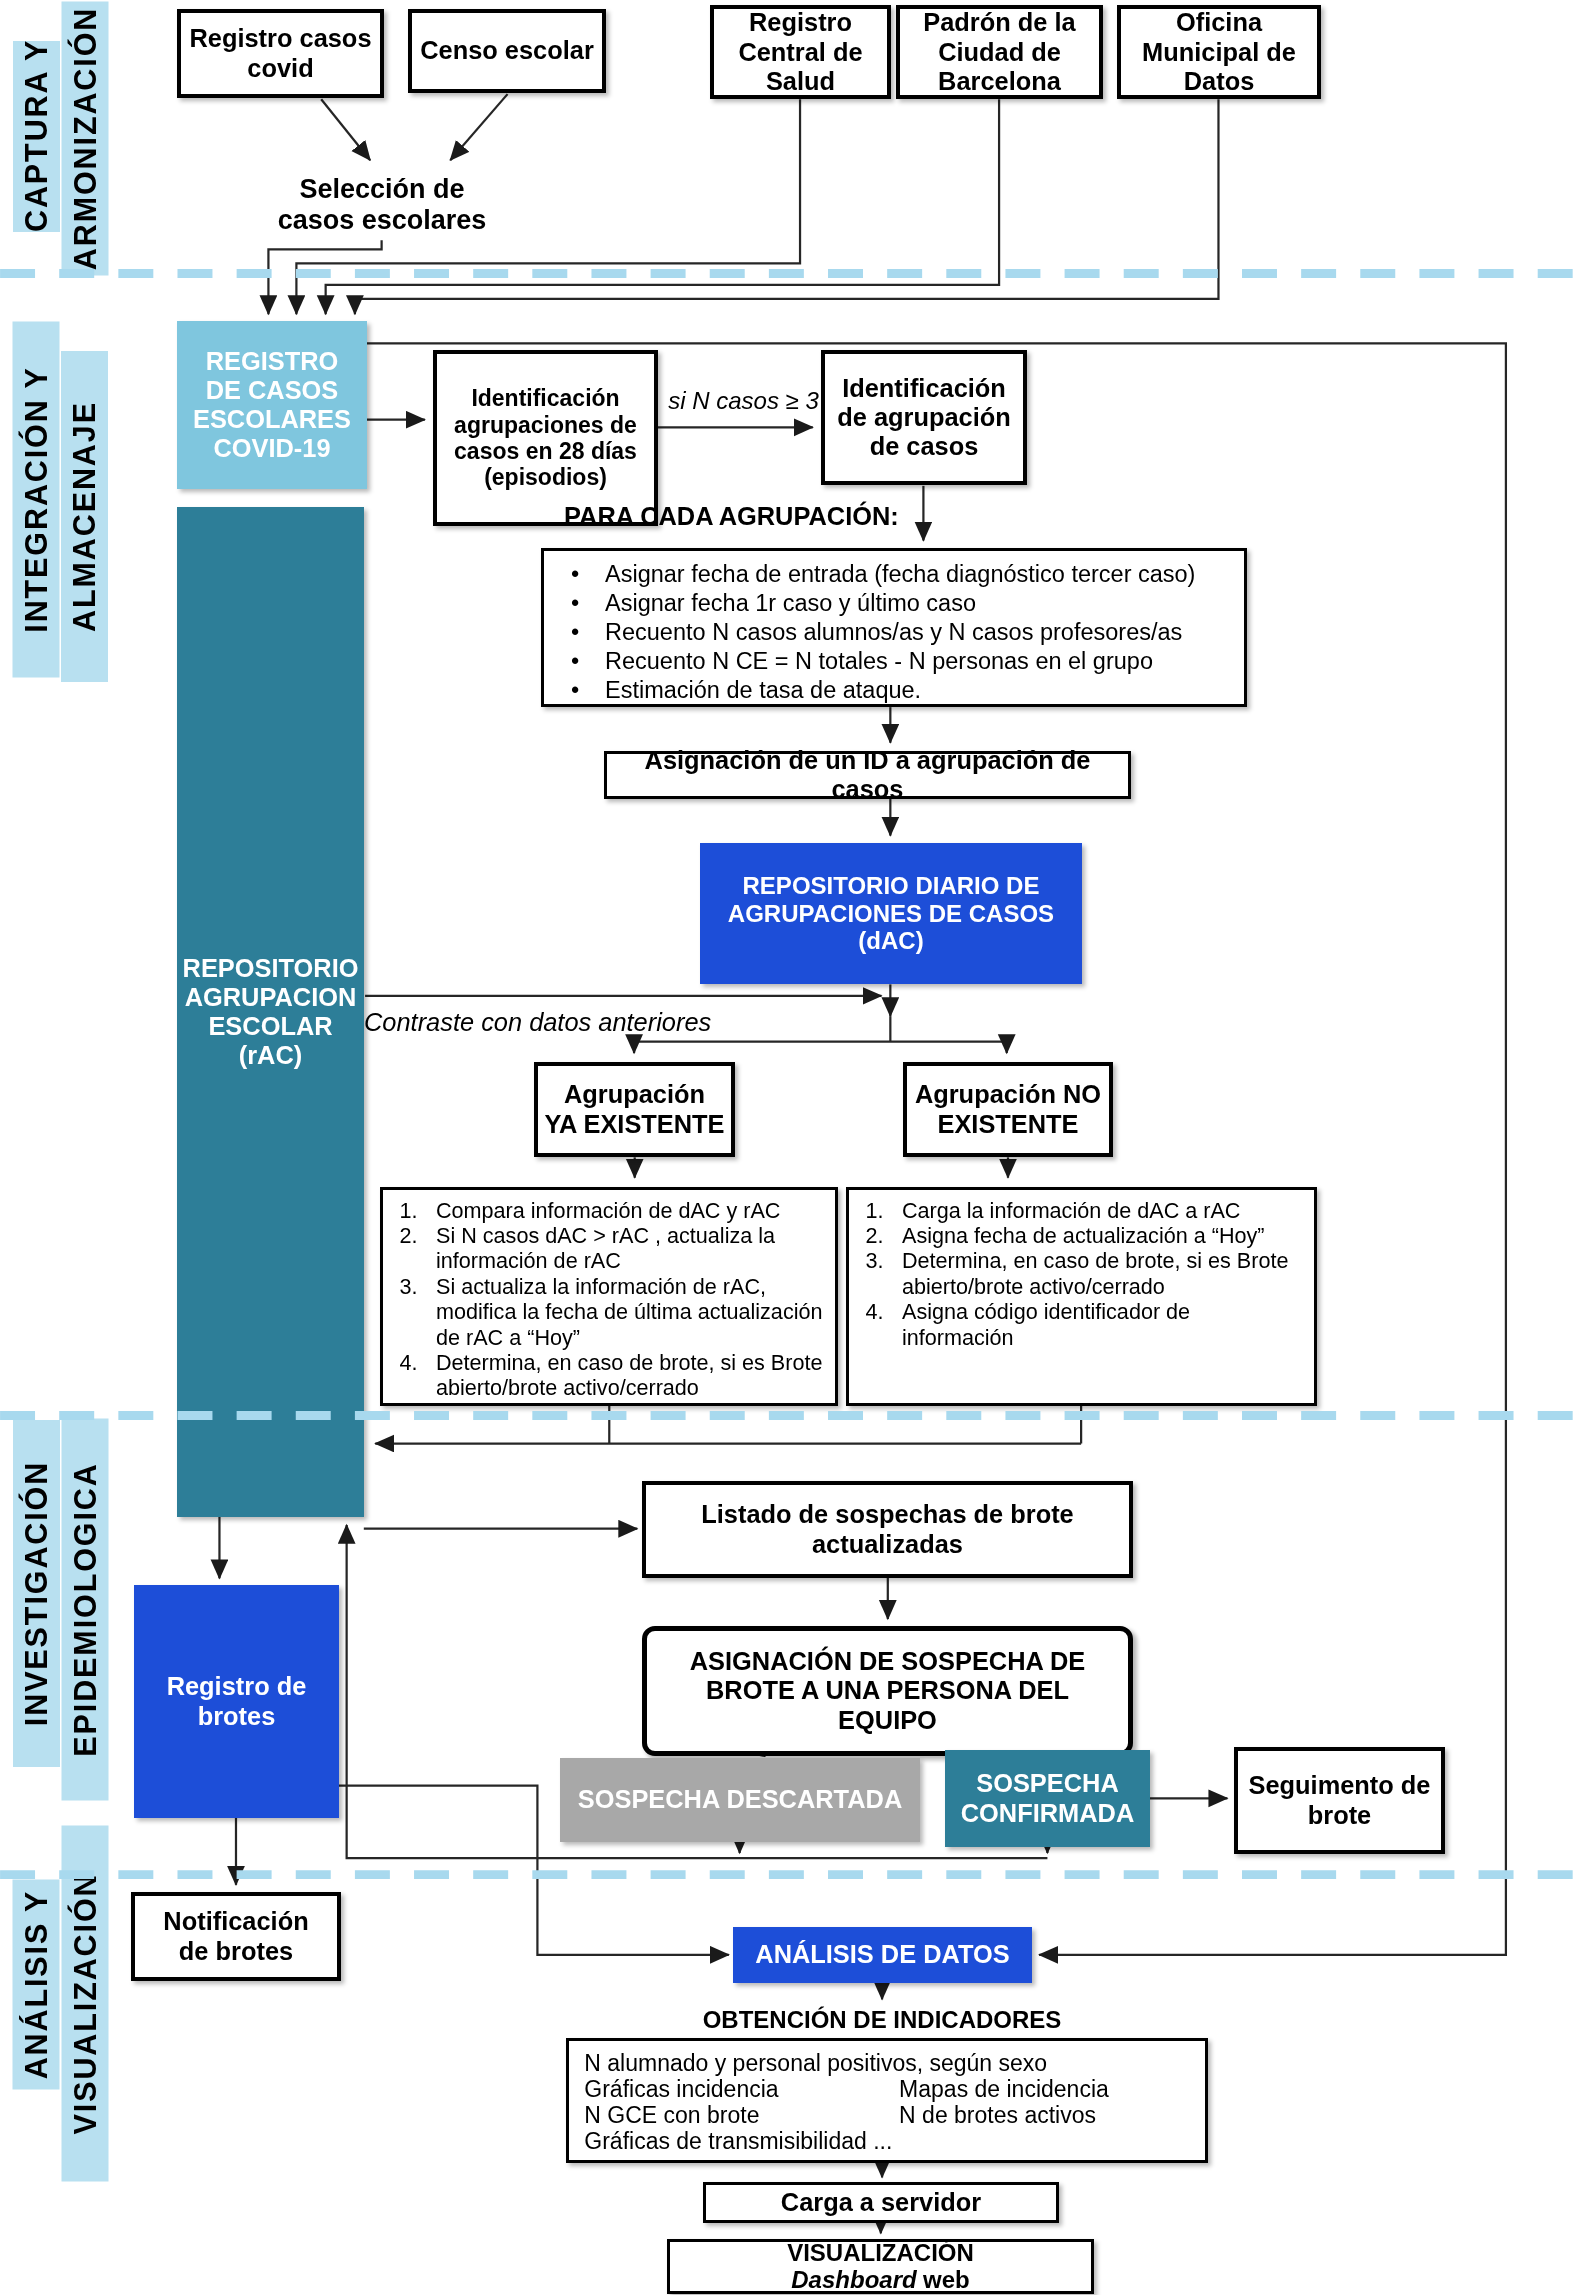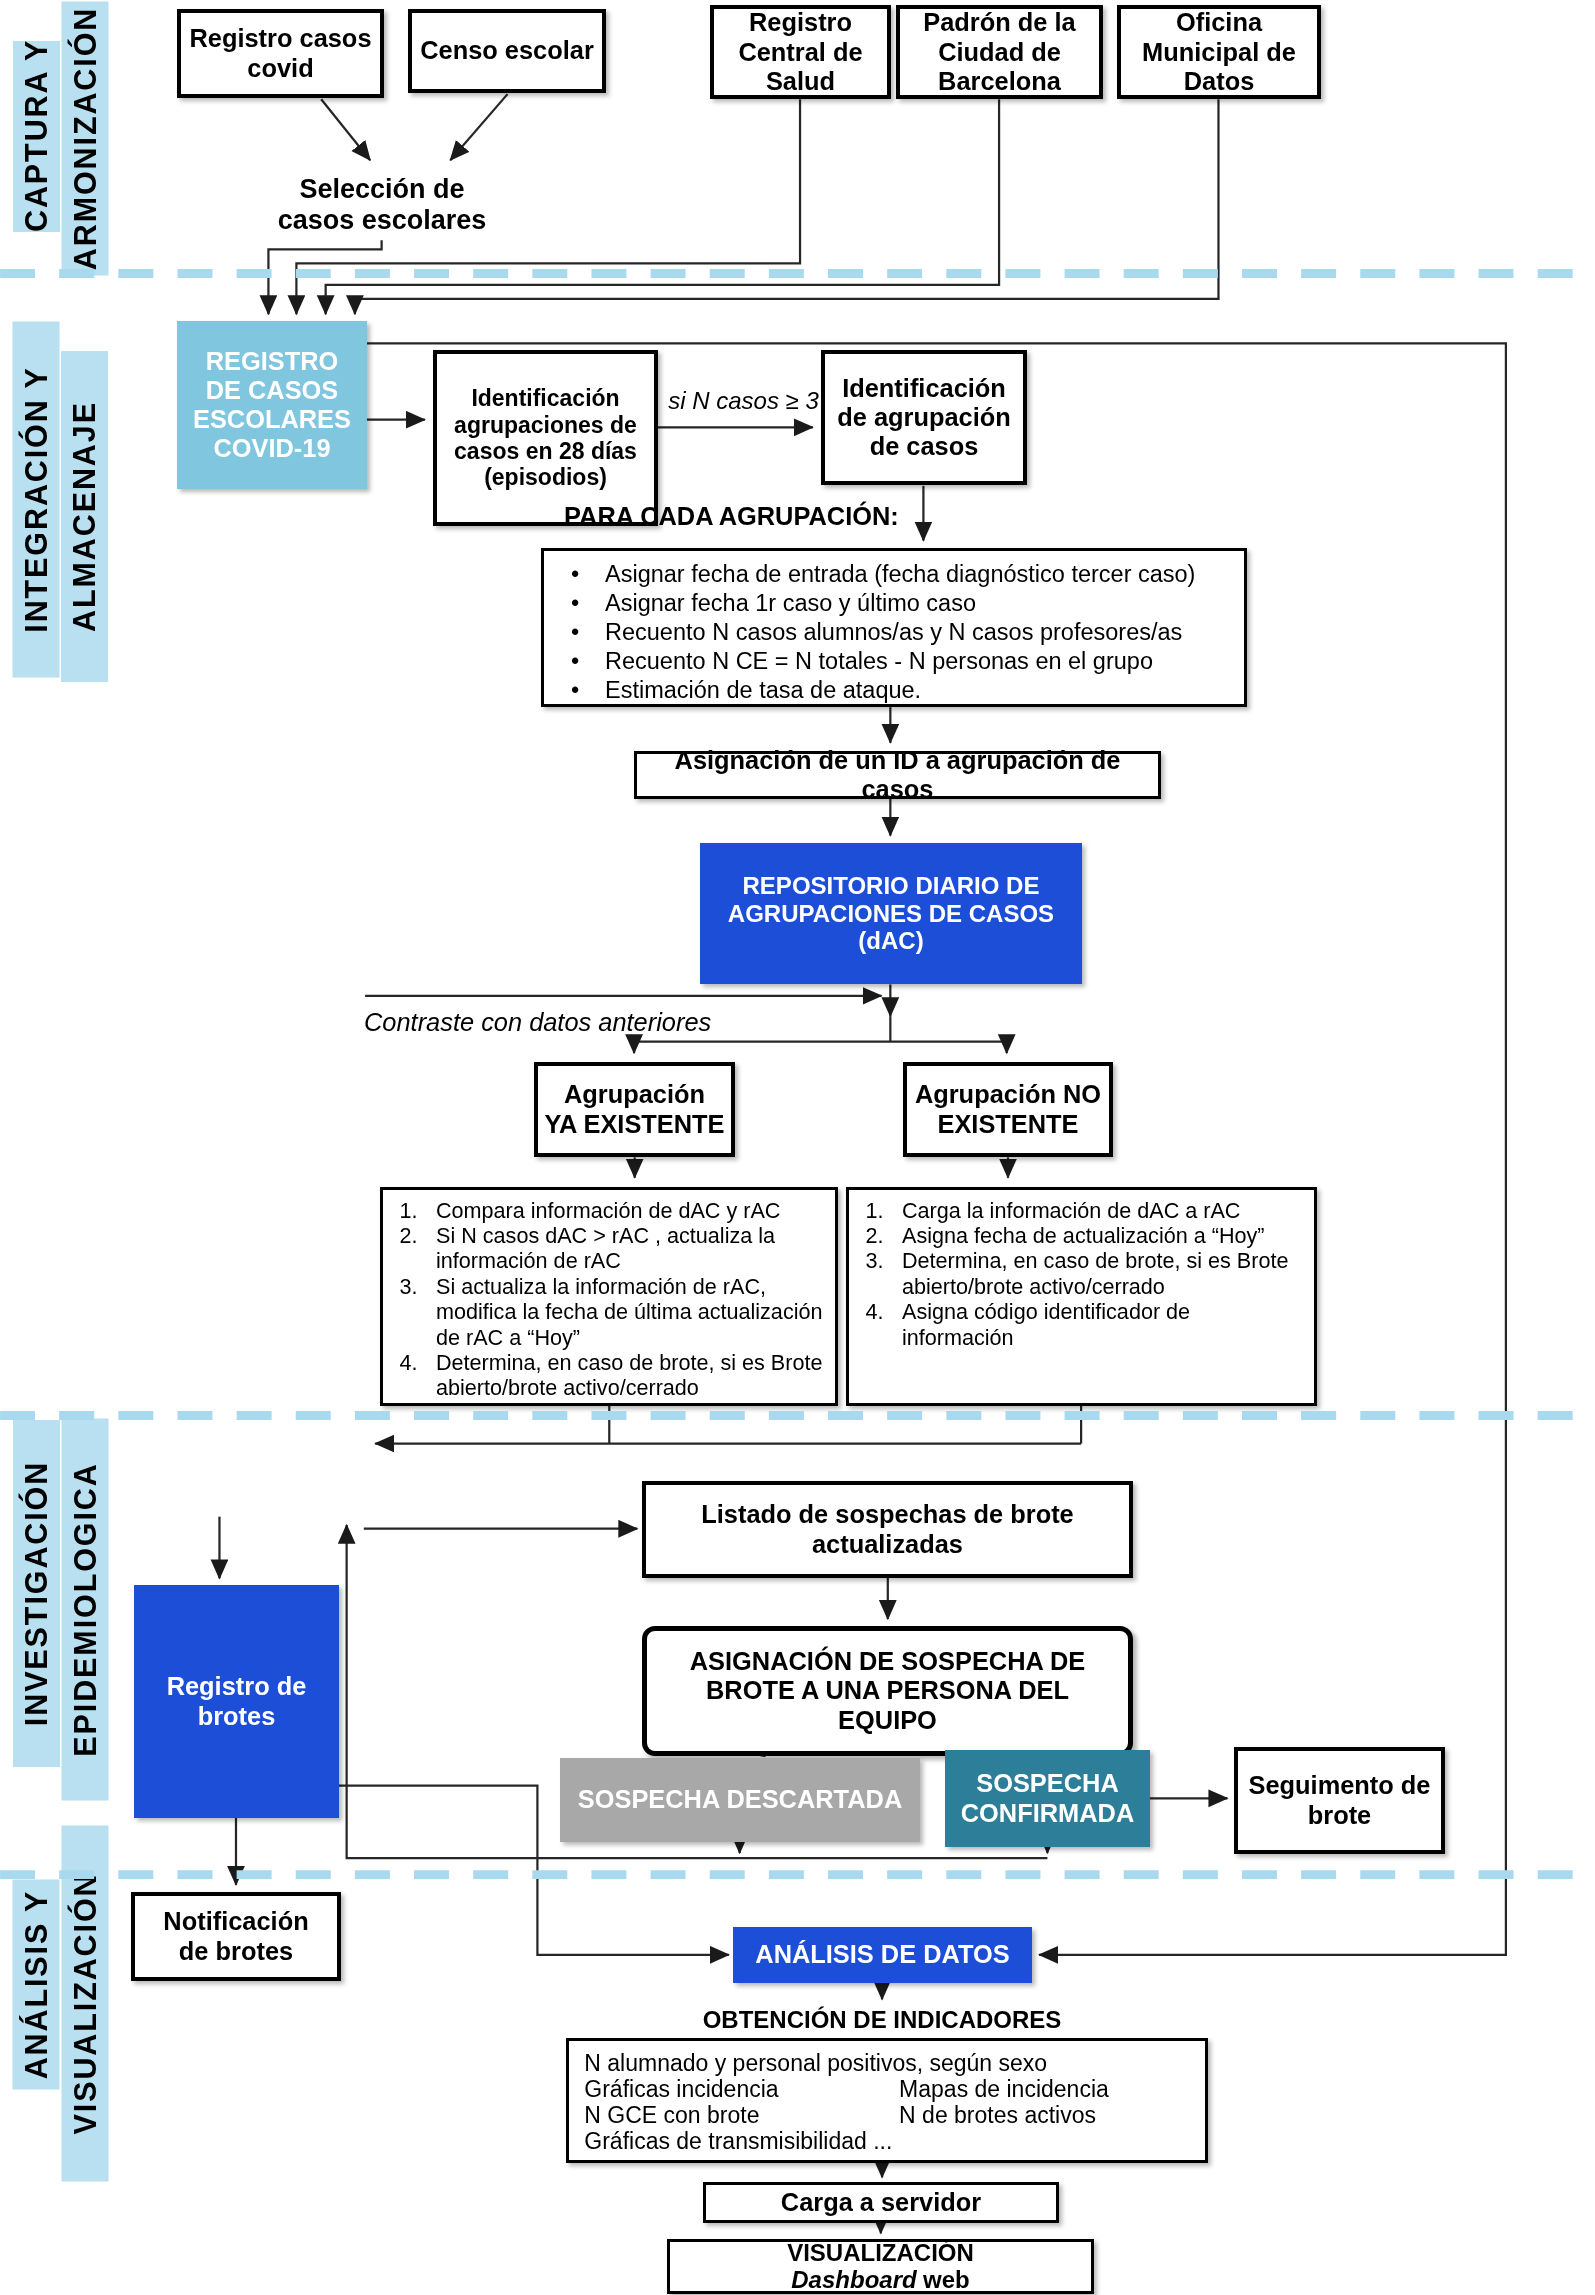--- a/index.html
+++ b/index.html
@@ -115,26 +115,27 @@
   <div class="b bordered mid left top" style="left:541px;top:548px;width:706px;height:159px;font-size:23.5px;">
     <ul class="dotlist">
         <li>Asignar fecha de entrada (fecha diagnóstico tercer caso)</li>
         <li>Asignar fecha 1r caso y último caso</li>
         <li>Recuento N casos alumnos/as y N casos profesores/as</li>
         <li>Recuento N CE = N totales  - N personas en el grupo</li>
         <li>Estimación de tasa de ataque.</li>
       </ul>
   </div>
 
-  <div class="b bordered thin bold" style="left:604px;top:751px;width:527px;height:48px;font-size:25.4px;margin-left:30px;">Asignación de un ID a agrupación de casos</div>
+  <div class="b bordered thin bold" style="left:604px;top:751px;width:527px;height:48px;font-size:25.4px;">Asignación de un ID a agrupación de casos</div>
 
   <div class="b fill teal bold" style="left:700px;top:843px;width:382px;height:141px;font-size:24px;padding:0 12.7px;">REPOSITORIO DIARIO DE AGRUPACIONES DE CASOS (dAC)</div>
 
   <div class="b nob italic left" style="left:364px;top:1006px;width:394px;height:34px;font-size:25.4px;">Contraste con datos anteriores</div>
 
+  <div class="b fill darkteal bold" style="left:177px;top:507px;width:187px;height:1010px;font-size:25.4px;padding:0 6.4px;">REPOSITORIO AGRUPACION ESCOLAR (rAC)</div>
 
   <div class="b bordered bold" style="left:534px;top:1062px;width:201px;height:95px;font-size:25.4px;padding:0 6.4px;">Agrupación YA EXISTENTE</div>
   <div class="b bordered bold" style="left:903px;top:1062px;width:210px;height:95px;font-size:25.4px;padding:0 6.4px;">Agrupación NO EXISTENTE</div>
 
   <div class="b bordered mid left top" style="left:380px;top:1187px;width:458px;height:219px;font-size:21.6px;">
     <ol class="numlist">
         <li>Compara información de dAC y rAC</li>
         <li>Si N casos dAC &gt; rAC , actualiza la información de rAC</li>
         <li>Si actualiza la información de rAC, modifica la fecha de última actualización de rAC a “Hoy”</li>
         <li>Determina, en caso de brote, si es Brote abierto/brote activo/cerrado</li>

